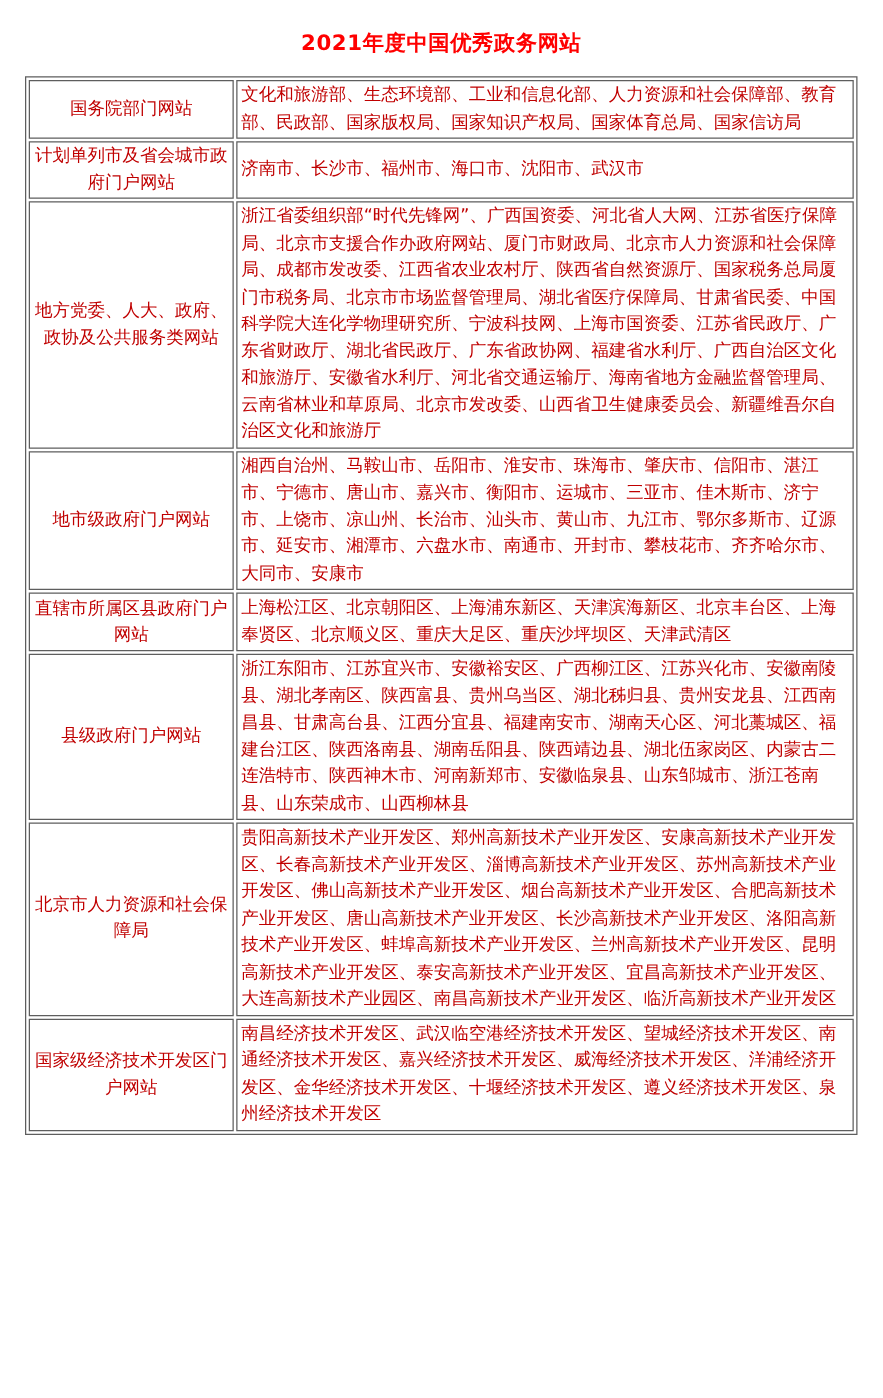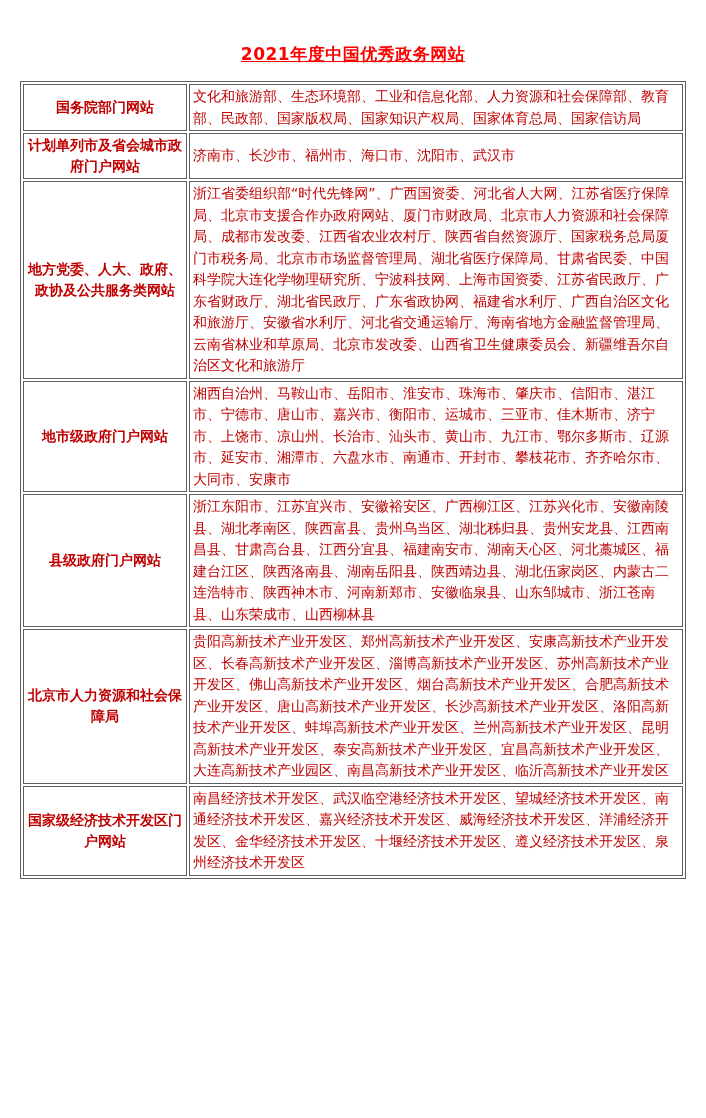--- a/index.html
+++ b/index.html
@@ -14,40 +14,39 @@
   .page {
     width: 706px;
     min-height: 1118px;
     background: #ffffff;
   }
   .page-title {
     color: #ff0000;
     font-size: 17px;
     font-weight: bold;
     text-align: center;
-    padding-top: 43px;
+    padding-top: 23px;
     margin: 0 0 15px 0;
     letter-spacing: 0.5px;
-    text-decoration: underline;
   }
   table.awards {
     margin-left: 20px;
     width: 666px;
     border-collapse: separate;
     border-spacing: 2px;
     border: 1px solid #5e5e5e;
     background: #ffffff;
     table-layout: fixed;
   }
   table.awards th {
     width: 156px;
     border: 1px solid #5e5e5e;
     color: #c00000;
     font-size: 14px;
-    font-weight: bold;
+    font-weight: normal;
     text-align: center;
     vertical-align: middle;
     line-height: 21px;
     padding: 1px 3px;
   }
   table.awards td {
     border: 1px solid #5e5e5e;
     color: #c00000;
     font-size: 14px;
     font-weight: normal;
@@ -76,20 +75,24 @@
         </tr>
         <tr>
           <th>地方党委、人大、政府、政协及公共服务类网站</th>
           <td>浙江省委组织部“时代先锋网”、广西国资委、河北省人大网、江苏省医疗保障局、北京市支援合作办政府网站、厦门市财政局、北京市人力资源和社会保障局、成都市发改委、江西省农业农村厅、陕西省自然资源厅、国家税务总局厦门市税务局、北京市市场监督管理局、湖北省医疗保障局、甘肃省民委、中国科学院大连化学物理研究所、宁波科技网、上海市国资委、江苏省民政厅、广东省财政厅、湖北省民政厅、广东省政协网、福建省水利厅、广西自治区文化和旅游厅、安徽省水利厅、河北省交通运输厅、海南省地方金融监督管理局、云南省林业和草原局、北京市发改委、山西省卫生健康委员会、新疆维吾尔自治区文化和旅游厅</td>
         </tr>
         <tr>
           <th>地市级政府门户网站</th>
           <td>湘西自治州、马鞍山市、岳阳市、淮安市、珠海市、肇庆市、信阳市、湛江市、宁德市、唐山市、嘉兴市、衡阳市、运城市、三亚市、佳木斯市、济宁市、上饶市、凉山州、长治市、汕头市、黄山市、九江市、鄂尔多斯市、辽源市、延安市、湘潭市、六盘水市、南通市、开封市、攀枝花市、齐齐哈尔市、大同市、安康市</td>
         </tr>
         <tr>
+          <th>直辖市所属区县政府门户网站</th>
+          <td>上海松江区、北京朝阳区、上海浦东新区、天津滨海新区、北京丰台区、上海奉贤区、北京顺义区、重庆大足区、重庆沙坪坝区、天津武清区</td>
+        </tr>
+        <tr>
           <th>县级政府门户网站</th>
           <td>浙江东阳市、江苏宜兴市、安徽裕安区、广西柳江区、江苏兴化市、安徽南陵县、湖北孝南区、陕西富县、贵州乌当区、湖北秭归县、贵州安龙县、江西南昌县、甘肃高台县、江西分宜县、福建南安市、湖南天心区、河北藁城区、福建台江区、陕西洛南县、湖南岳阳县、陕西靖边县、湖北伍家岗区、内蒙古二连浩特市、陕西神木市、河南新郑市、安徽临泉县、山东邹城市、浙江苍南县、山东荣成市、山西柳林县</td>
         </tr>
         <tr>
           <th>北京市人力资源和社会保障局</th>
           <td>贵阳高新技术产业开发区、郑州高新技术产业开发区、安康高新技术产业开发区、长春高新技术产业开发区、淄博高新技术产业开发区、苏州高新技术产业开发区、佛山高新技术产业开发区、烟台高新技术产业开发区、合肥高新技术产业开发区、唐山高新技术产业开发区、长沙高新技术产业开发区、洛阳高新技术产业开发区、蚌埠高新技术产业开发区、兰州高新技术产业开发区、昆明高新技术产业开发区、泰安高新技术产业开发区、宜昌高新技术产业开发区、大连高新技术产业园区、南昌高新技术产业开发区、临沂高新技术产业开发区</td>
         </tr>
         <tr>
           <th>国家级经济技术开发区门户网站</th>
           <td>南昌经济技术开发区、武汉临空港经济技术开发区、望城经济技术开发区、南通经济技术开发区、嘉兴经济技术开发区、威海经济技术开发区、洋浦经济开发区、金华经济技术开发区、十堰经济技术开发区、遵义经济技术开发区、泉州经济技术开发区</td>

